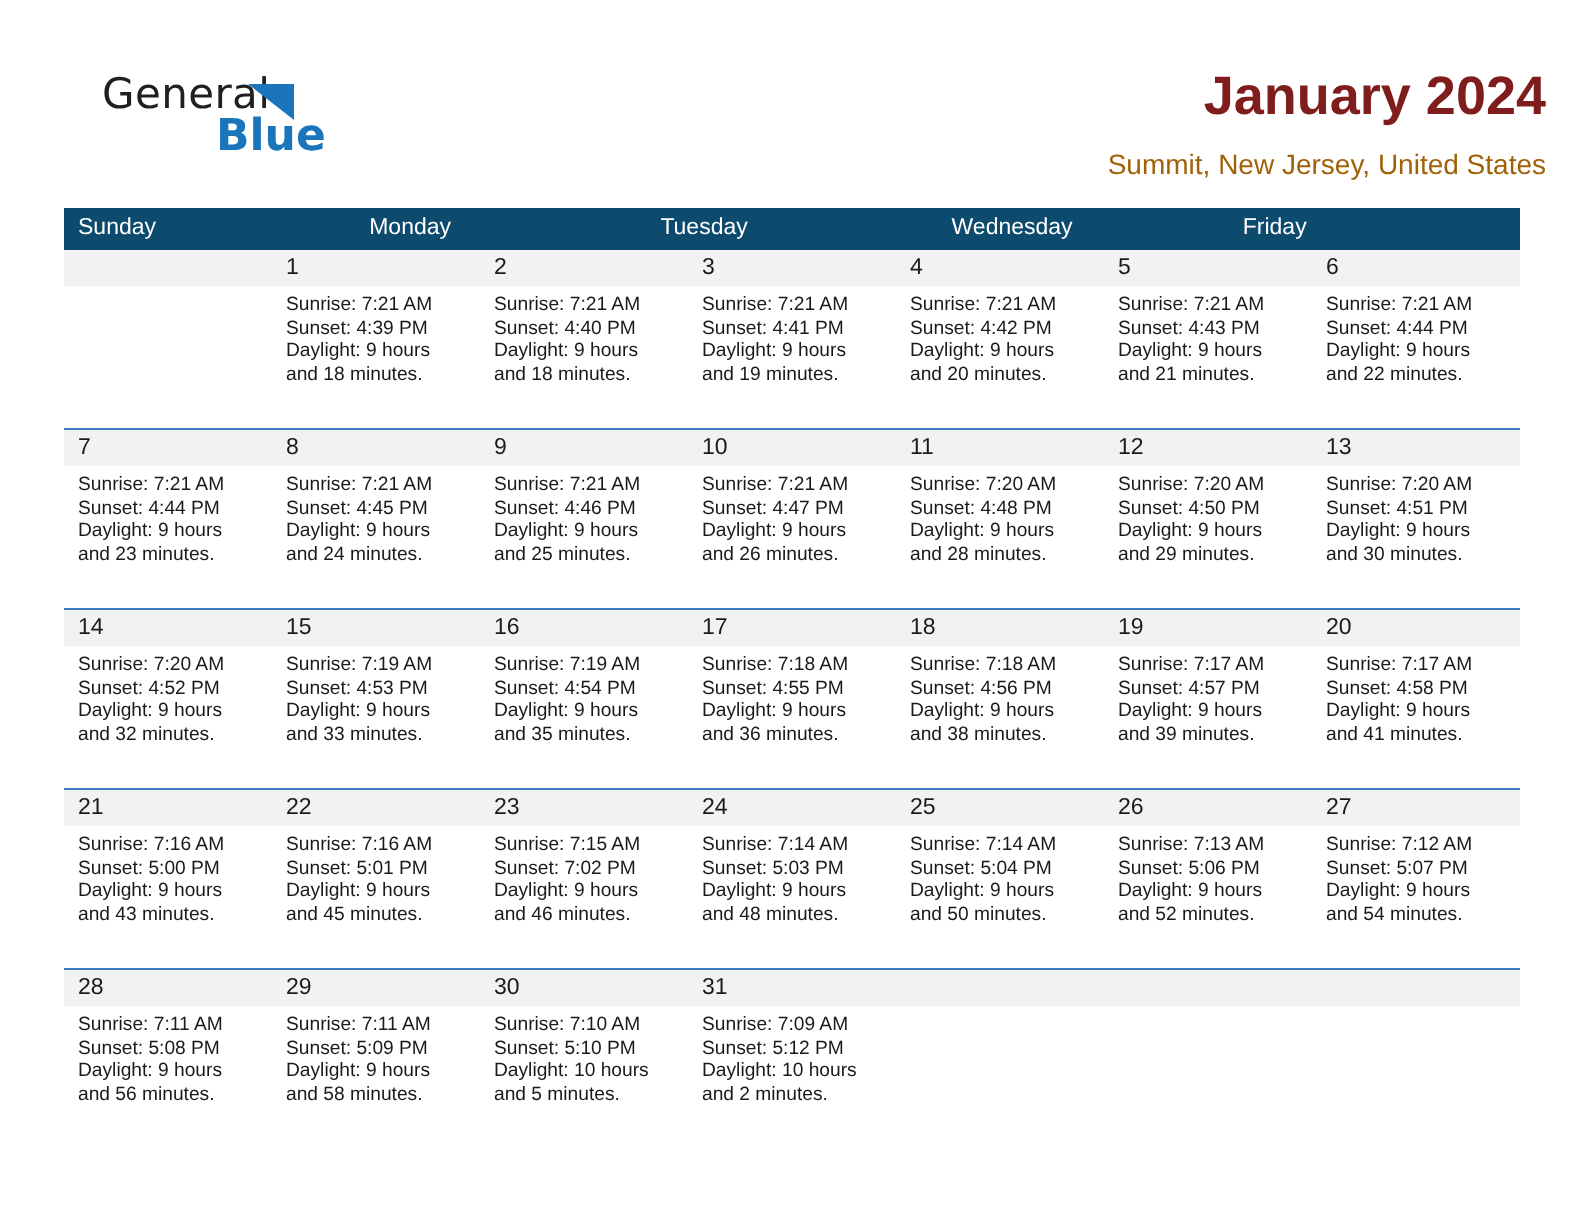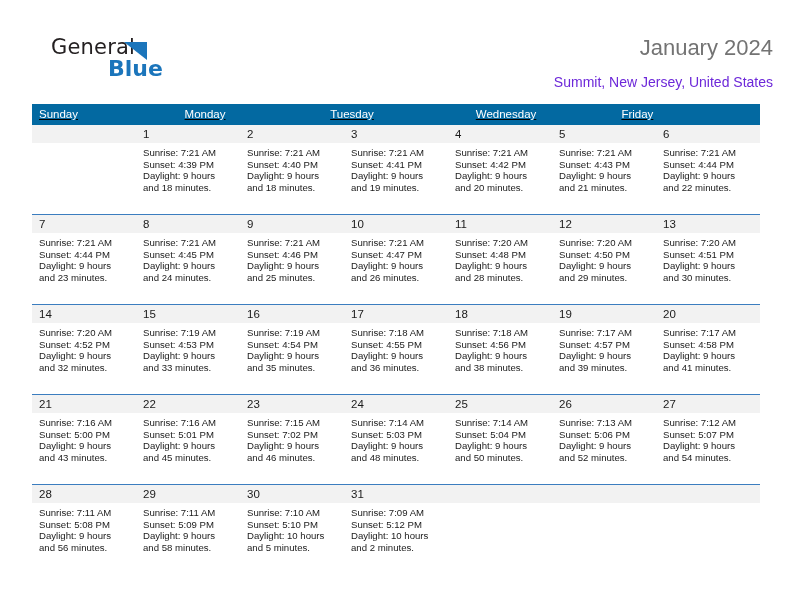--- a/index.html
+++ b/index.html
@@ -68,48 +68,47 @@
     line-height: 24px;
   }
 
   .title-block {
     position: absolute;
     right: 36px;
     top: 32px;
     text-align: right;
   }
   .cal-title {
-    font-size: 22px;
-    color: #737373;
-    font-weight: 400;
+    font-size: 27px;
+    color: #7f1d1d;
+    font-weight: 700;
     line-height: 32px;
     white-space: nowrap;
   }
   .cal-subtitle {
     margin-top: 10px;
     font-size: 14px;
-    color: #6d28d9;
+    color: #a16207;
     font-weight: 400;
     line-height: 16px;
     white-space: nowrap;
   }
 
   
   .calendar {
     position: absolute;
     left: 32px;
     top: 104px;
     width: 728px;
   }
   .weekday-row {
     display: flex;
     width: 728px;
     height: 21px;
-    background: #0369a1;
-    text-decoration: underline;
+    background: #0c4a6e;
   }
   .weekday-cell {
     flex: 1 1 0;
     color: #ffffff;
     font-size: 11.5px;
     line-height: 21px;
     padding-left: 7px;
     box-sizing: border-box;
     overflow: hidden;
     white-space: nowrap;

